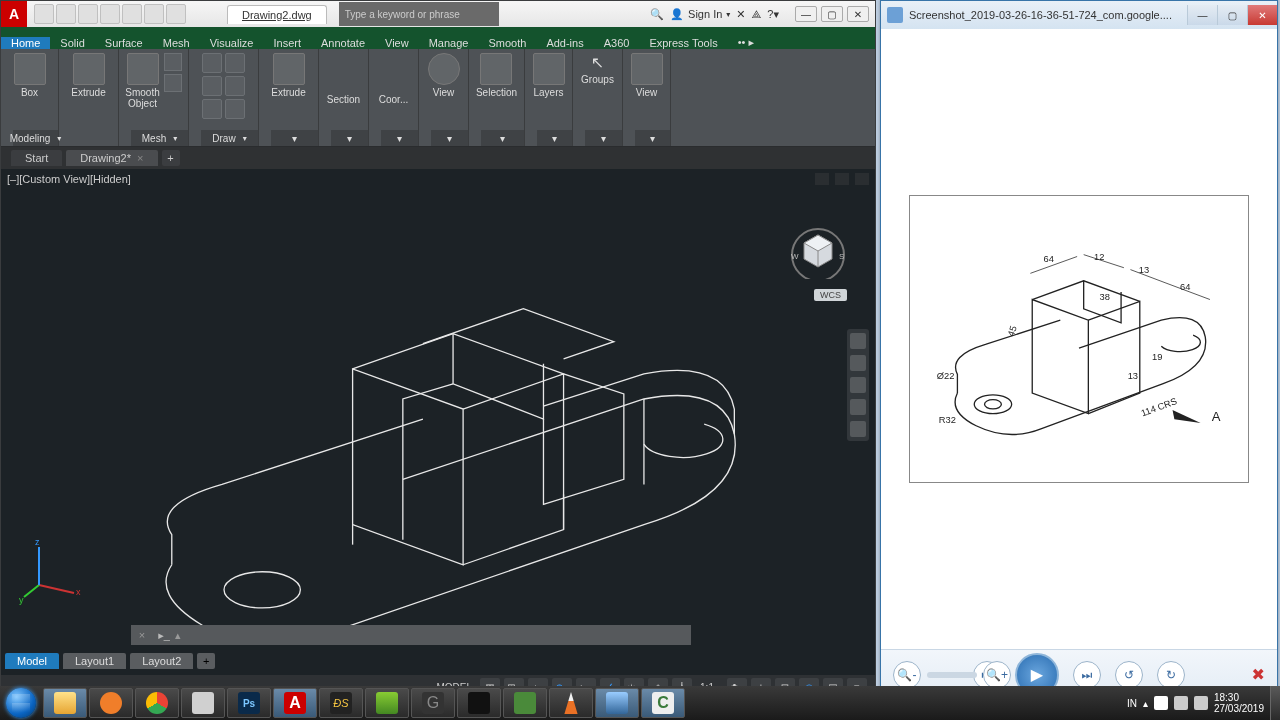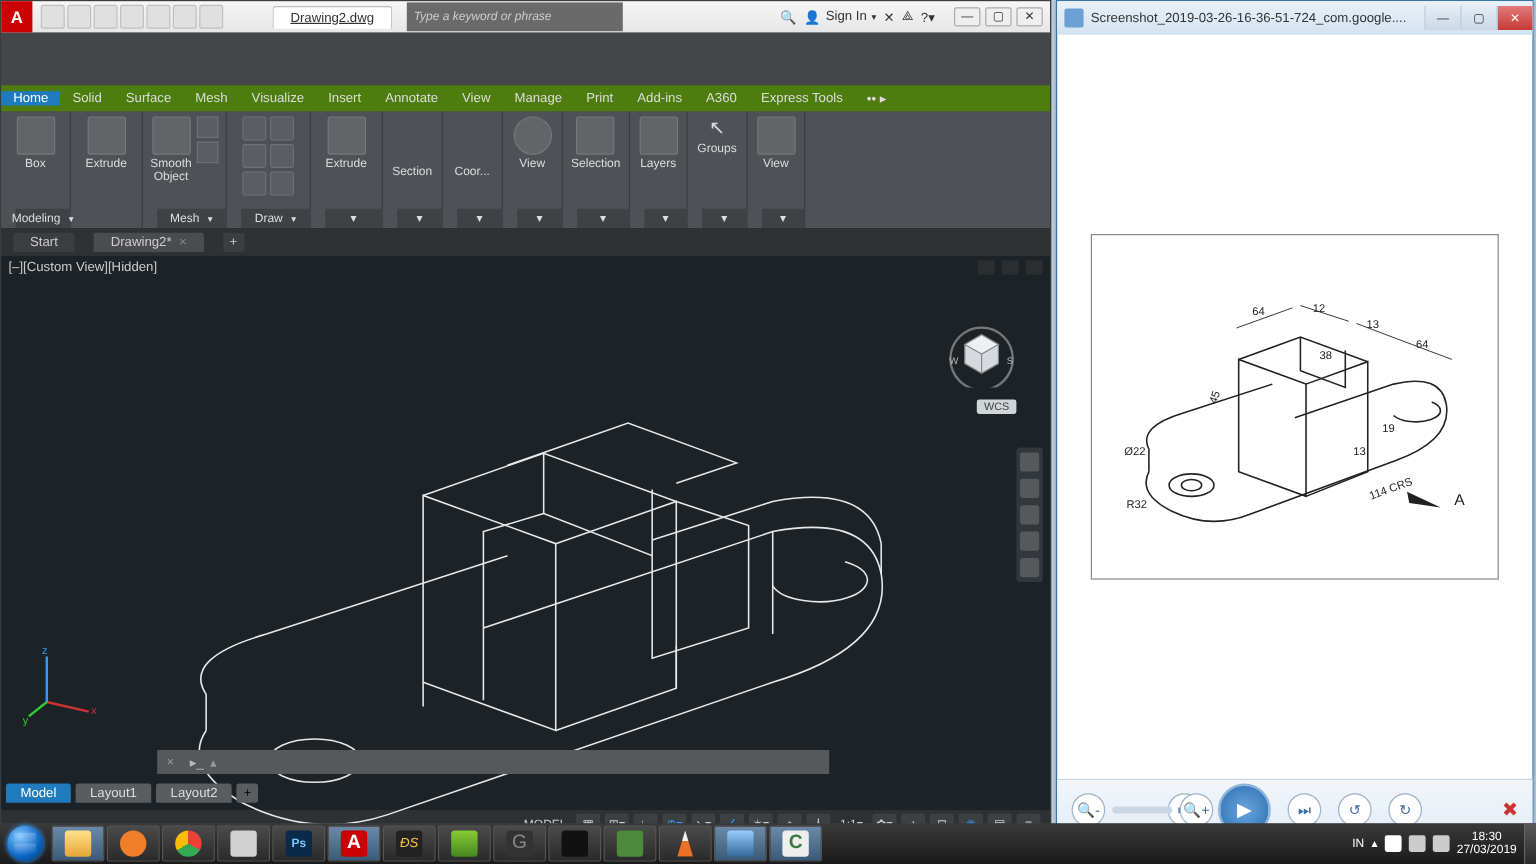--- a/index.html
+++ b/index.html
@@ -6,43 +6,43 @@
 body { width: 1280px; height: 720px; background: #bccde0; overflow: hidden; position: relative; }
 
 
 .cad-window { position: absolute; left: 0; top: 0; width: 876px; height: 700px; background: #44474a; border: 1px solid #3a3c3e; display: flex; flex-direction: column; }
 
 
 .cad-titlebar { height: 26px; background: linear-gradient(#f6f6f6,#e6e6e6); display: flex; align-items: center; font-size: 11px; color: #333; }
 .cad-logo { width: 26px; height: 26px; background: #c00; display: flex; align-items: center; justify-content: center; color: #fff; font-weight: bold; font-size: 14px; margin-right: 6px; }
 .qat-btn { width: 20px; height: 20px; margin: 0 1px; background: #e0e0e0; border: 1px solid #c0c0c0; border-radius: 2px; }
 .cad-title-tab { margin-left: 40px; padding: 3px 14px; background: #fff; border: 1px solid #bbb; border-bottom: none; border-radius: 3px 3px 0 0; text-decoration: underline; }
-.cad-search { margin-left: 12px; width: 180px; height: 18px; background: #6a6a6a; color: #ccc; font-style: italic; padding: 12px 6px; display: flex; align-items: center; font-size: 10px; }
+.cad-search { margin-left: 12px; width: 160px; height: 18px; background: #6a6a6a; color: #ccc; padding: 12px 6px; display: flex; align-items: center; font-size: 10px; }
 .titlebar-right { margin-left: auto; display: flex; align-items: center; gap: 6px; padding-right: 6px; }
 .signin { display: flex; align-items: center; gap: 4px; font-size: 11px; }
 .win-btns { display: flex; gap: 4px; margin-left: 10px; }
 .win-btn { width: 22px; height: 16px; background: #efefef; border: 1px solid #aaa; border-radius: 2px; font-size: 10px; display: flex; align-items: center; justify-content: center; }
 
 
-.ribbon-tabs { height: 22px; background: #4d7c0f; display: flex; align-items: center; font-size: 11px; color: #ddd; margin-top: 44px; }
+.ribbon-tabs { height: 22px; background: #14532d; display: flex; align-items: flex-end; font-size: 11px; color: #ddd; }
 .ribbon-tab { padding: 0 10px; display: flex; align-items: center; cursor: pointer; }
 .ribbon-tab.active { background: #1f7bbd; color: #fff; }
 
 
 .ribbon { background: #4e5256; height: 98px; display: flex; align-items: stretch; font-size: 10px; color: #ddd; border-bottom: 1px solid #2a2c2e; }
 .panel { border-right: 1px solid #3a3c3e; padding: 4px 6px 0; display: flex; flex-direction: column; align-items: center; position: relative; }
 .panel-big { display: flex; flex-direction: column; align-items: center; gap: 2px; }
 .panel-icon { width: 32px; height: 32px; background: #616568; border: 1px solid #777; border-radius: 2px; }
 .panel-grid { display: grid; grid-template-columns: repeat(5, 20px); grid-auto-rows: 20px; gap: 3px; }
 .panel-grid .sm { background: #5a5e62; border: 1px solid #6c7074; border-radius: 2px; }
 .panel-footer { position: absolute; bottom: 0; left: 12px; right: 0; height: 16px; background: #3f4245; display: flex; align-items: center; justify-content: center; gap: 4px; font-size: 10px; }
 .dd::after { content: "▾"; margin-left: 3px; font-size: 8px; }
 
 
-.file-tabs { height: 22px; background: #2f3133; display: flex; align-items: center; gap: 16px; padding-left: 10px; font-size: 11px; color: #ccc; }
+.file-tabs { height: 22px; background: #2f3133; display: flex; align-items: center; gap: 4px; padding-left: 10px; font-size: 11px; color: #ccc; }
 .file-tab { padding: 2px 14px; background: #3b3d40; border-radius: 2px 2px 0 0; }
 .file-tab.active { background: #4a4c4f; }
 .add-tab { width: 18px; height: 16px; background: #3b3d40; display: flex; align-items: center; justify-content: center; border-radius: 2px; }
 
 
 .viewport-wrap { flex: 1; position: relative; background: #1c2226; }
 .view-label { position: absolute; top: 4px; left: 6px; font-size: 11px; color: #ccc; }
 .view-wc { position: absolute; top: 4px; right: 6px; display: flex; gap: 6px; }
 .view-wc span { width: 14px; height: 12px; background: #2a2e31; display: inline-block; }
 .canvas { position: absolute; inset: 14px 0 0 0; }
@@ -96,21 +96,21 @@
 .orb::after { content: ""; position: absolute; inset: 6px; background:
   linear-gradient(#fff3,#fff0) top left/50% 50% no-repeat,
   linear-gradient(#fff3,#fff0) top right/50% 50% no-repeat,
   linear-gradient(#fff3,#fff0) bottom left/50% 50% no-repeat,
   linear-gradient(#fff3,#fff0) bottom right/50% 50% no-repeat; }
 .tb-btn { width: 44px; height: 30px; margin: 0 1px; border-radius: 2px; display: flex; align-items: center; justify-content: center; background: linear-gradient(#4a4a4a,#2a2a2a); border: 1px solid #555; }
 .tb-btn.active { background: linear-gradient(#6a8aa8,#3a5a78); }
 .tb-icon { width: 22px; height: 22px; border-radius: 3px; }
 .tray { margin-left: auto; display: flex; align-items: center; color: #fff; font-size: 10px; padding-right: 6px; gap: 6px; }
 .tray-ic { width: 14px; height: 14px; background: #ccc; border-radius: 2px; }
-.clock { text-align: center; line-height: 1.1; }
+.clock { text-align: left; line-height: 1.1; }
 .show-desktop { width: 10px; height: 34px; background: linear-gradient(#5a5a5a,#2a2a2a); border-left: 1px solid #666; }
 </style>
 </head>
 <body>
 
 <div class="cad-window">
 
   <div class="cad-titlebar">
     <div class="cad-logo">A</div>
     <div class="qat-btn"></div>
@@ -143,21 +143,21 @@
   <div class="ribbon-tabs">
     <div class="ribbon-tab active">Home</div>
     <div class="ribbon-tab">Solid</div>
     <div class="ribbon-tab">Surface</div>
     <div class="ribbon-tab">Mesh</div>
     <div class="ribbon-tab">Visualize</div>
     <div class="ribbon-tab">Insert</div>
     <div class="ribbon-tab">Annotate</div>
     <div class="ribbon-tab">View</div>
     <div class="ribbon-tab">Manage</div>
-    <div class="ribbon-tab">Print</div>
+    <div class="ribbon-tab">Smooth</div>
     <div class="ribbon-tab">Add-ins</div>
     <div class="ribbon-tab">A360</div>
     <div class="ribbon-tab">Express Tools</div>
     <div class="ribbon-tab">•• ▸</div>
   </div>
 
   <div class="ribbon">
     <div class="panel" style="width:58px">
       <div class="panel-big">
           <div class="panel-icon"></div>

